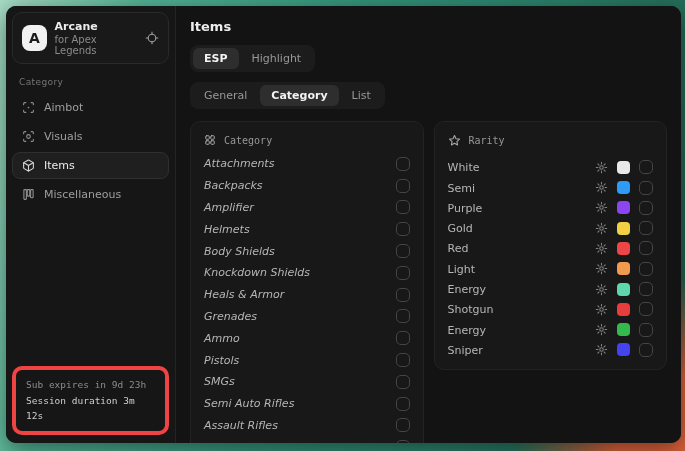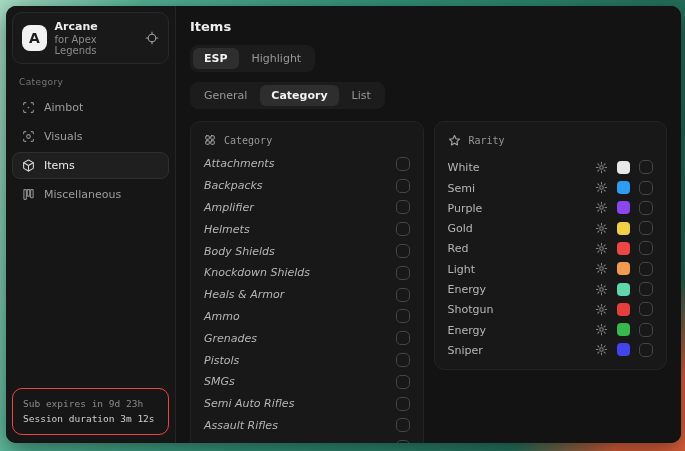--- a/index.html
+++ b/index.html
@@ -38,21 +38,21 @@
   .section-label { font-size:9px; color:#757575; letter-spacing:.4px; margin:13px 7px 7px; }
   .nav { display:flex; flex-direction:column; gap:2px; }
   .nav-item {
     display:flex; align-items:center; gap:9px; padding:6px 9px;
     border-radius:8px; border:1px solid transparent;
     color:#9e9e9e; font-size:11px; cursor:default;
   }
   .nav-item.active { background:#1f1f1f; border-color:#2f2f2f; color:#ececec; }
   .nav-icon { display:flex; color:inherit; opacity:.9; }
   .footer-card {
-    margin-top:auto; border:1px solid #ef4444; border-radius:10px;
+    margin-top:auto; border:4px solid #ef4444; border-radius:10px;
     padding:7px 10px; font-family:"DejaVu Sans Mono", monospace;
     font-size:9.5px; line-height:1.65;
   }
   .footer-line1 { color:#8c8c8c; }
   .footer-line2 { color:#cfcfcf; }
   
   .main { flex:1; padding:13px 14px 0; display:flex; flex-direction:column; background:#131313; }
   .main-title { font-size:13px; font-weight:700; color:#ededed; margin-bottom:11px; }
   .tab-group {
     display:inline-flex; align-self:flex-start; background:#1c1c1c;
@@ -198,25 +198,25 @@
   </div>
             <div class="cat-row">
     <span class="row-label">Knockdown Shields</span>
     <span class="checkbox"></span>
   </div>
             <div class="cat-row">
     <span class="row-label">Heals &amp; Armor</span>
     <span class="checkbox"></span>
   </div>
             <div class="cat-row">
+    <span class="row-label">Grenades</span>
+    <span class="checkbox"></span>
+  </div>
+            <div class="cat-row">
     <span class="row-label">Ammo</span>
-    <span class="checkbox"></span>
-  </div>
-            <div class="cat-row">
-    <span class="row-label">Grenades</span>
     <span class="checkbox"></span>
   </div>
             <div class="cat-row">
     <span class="row-label">Pistols</span>
     <span class="checkbox"></span>
   </div>
             <div class="cat-row">
     <span class="row-label">SMGs</span>
     <span class="checkbox"></span>
   </div>

